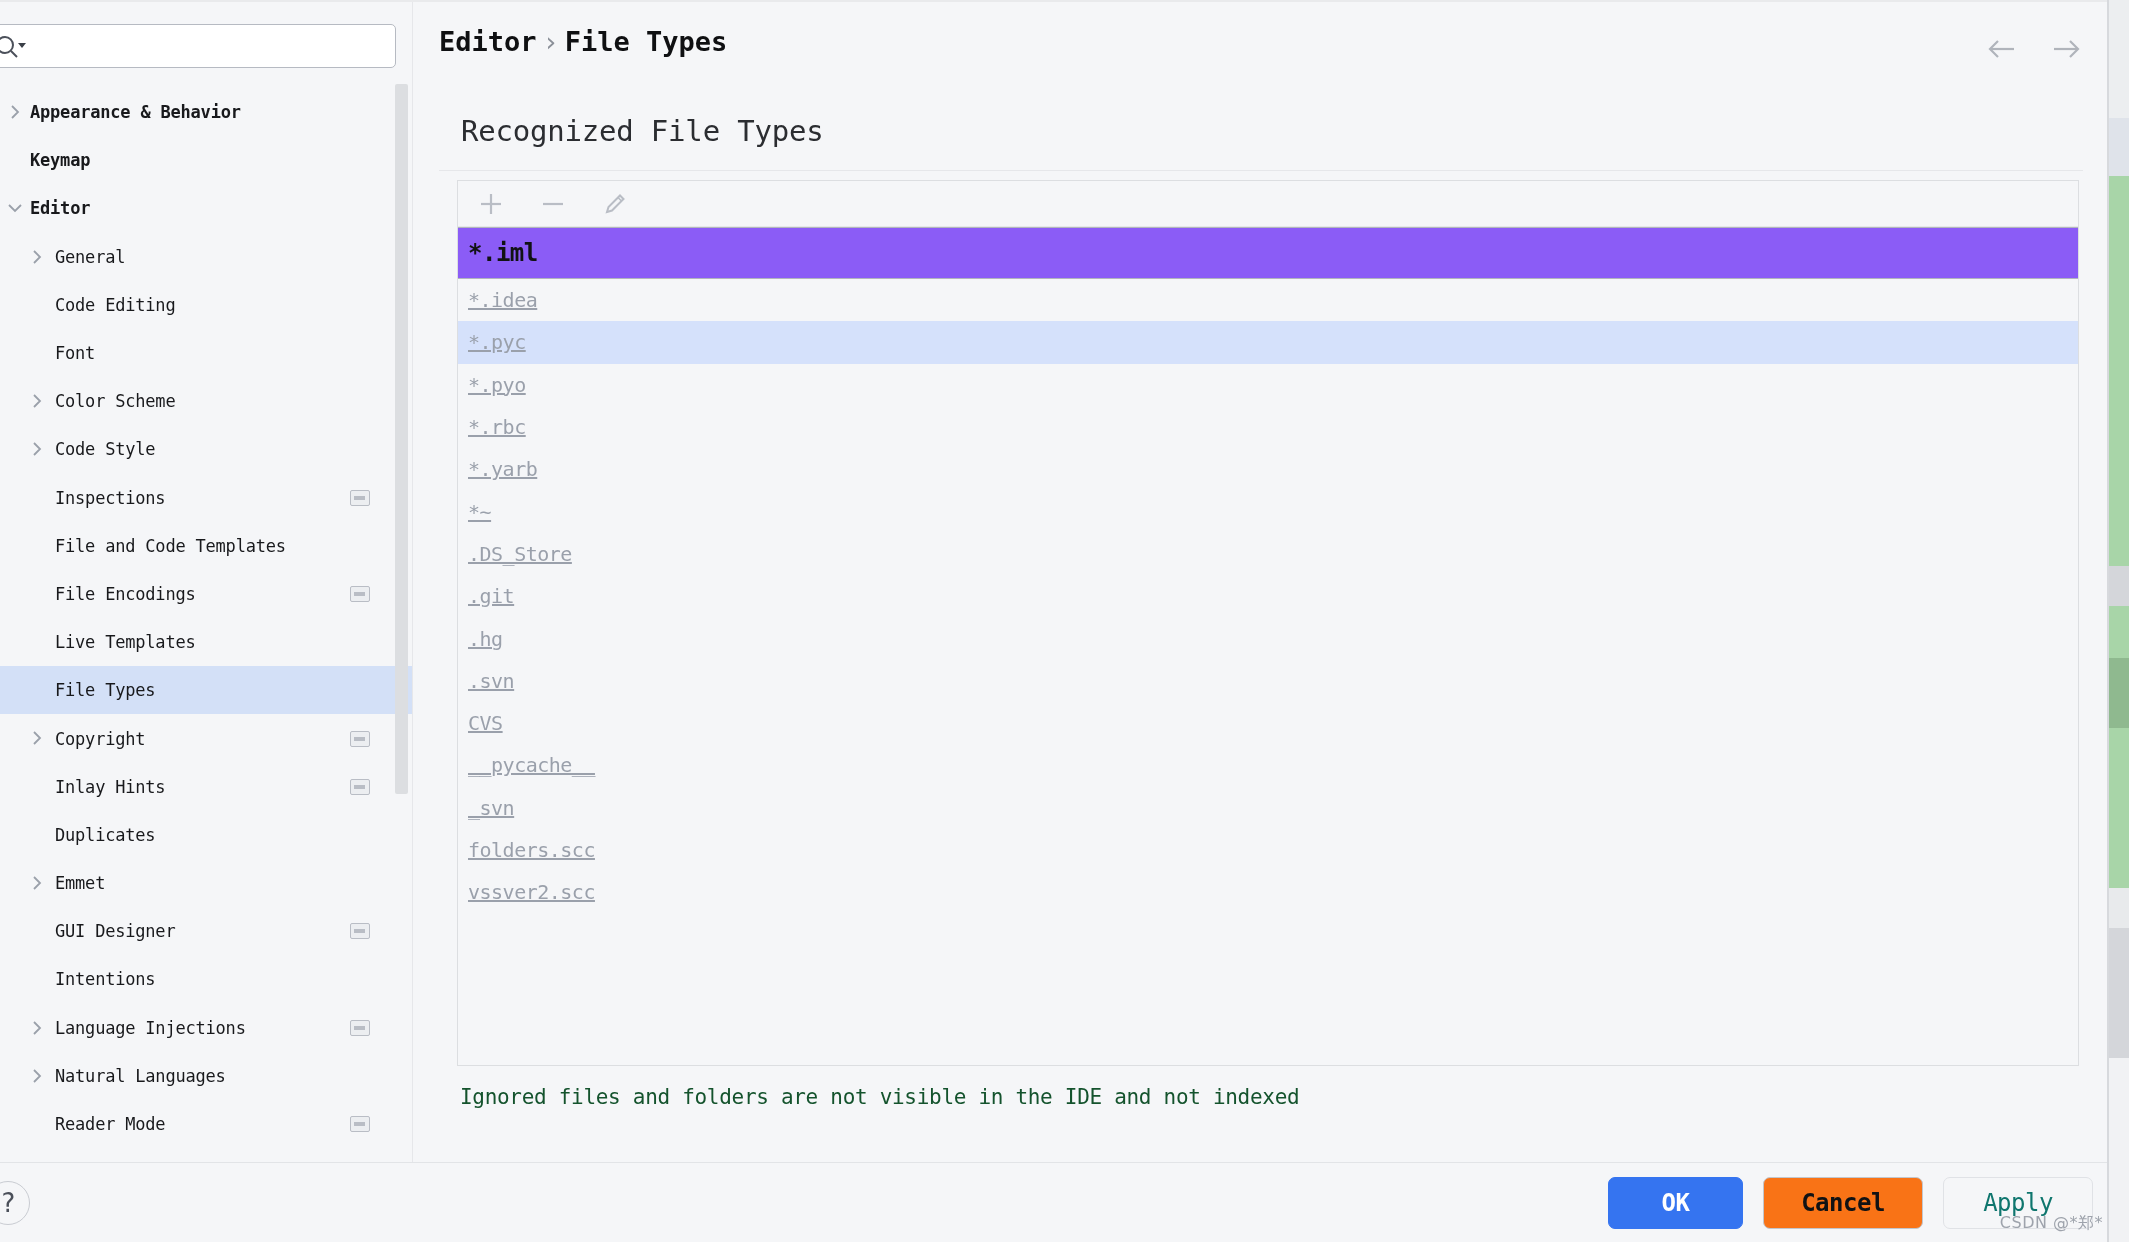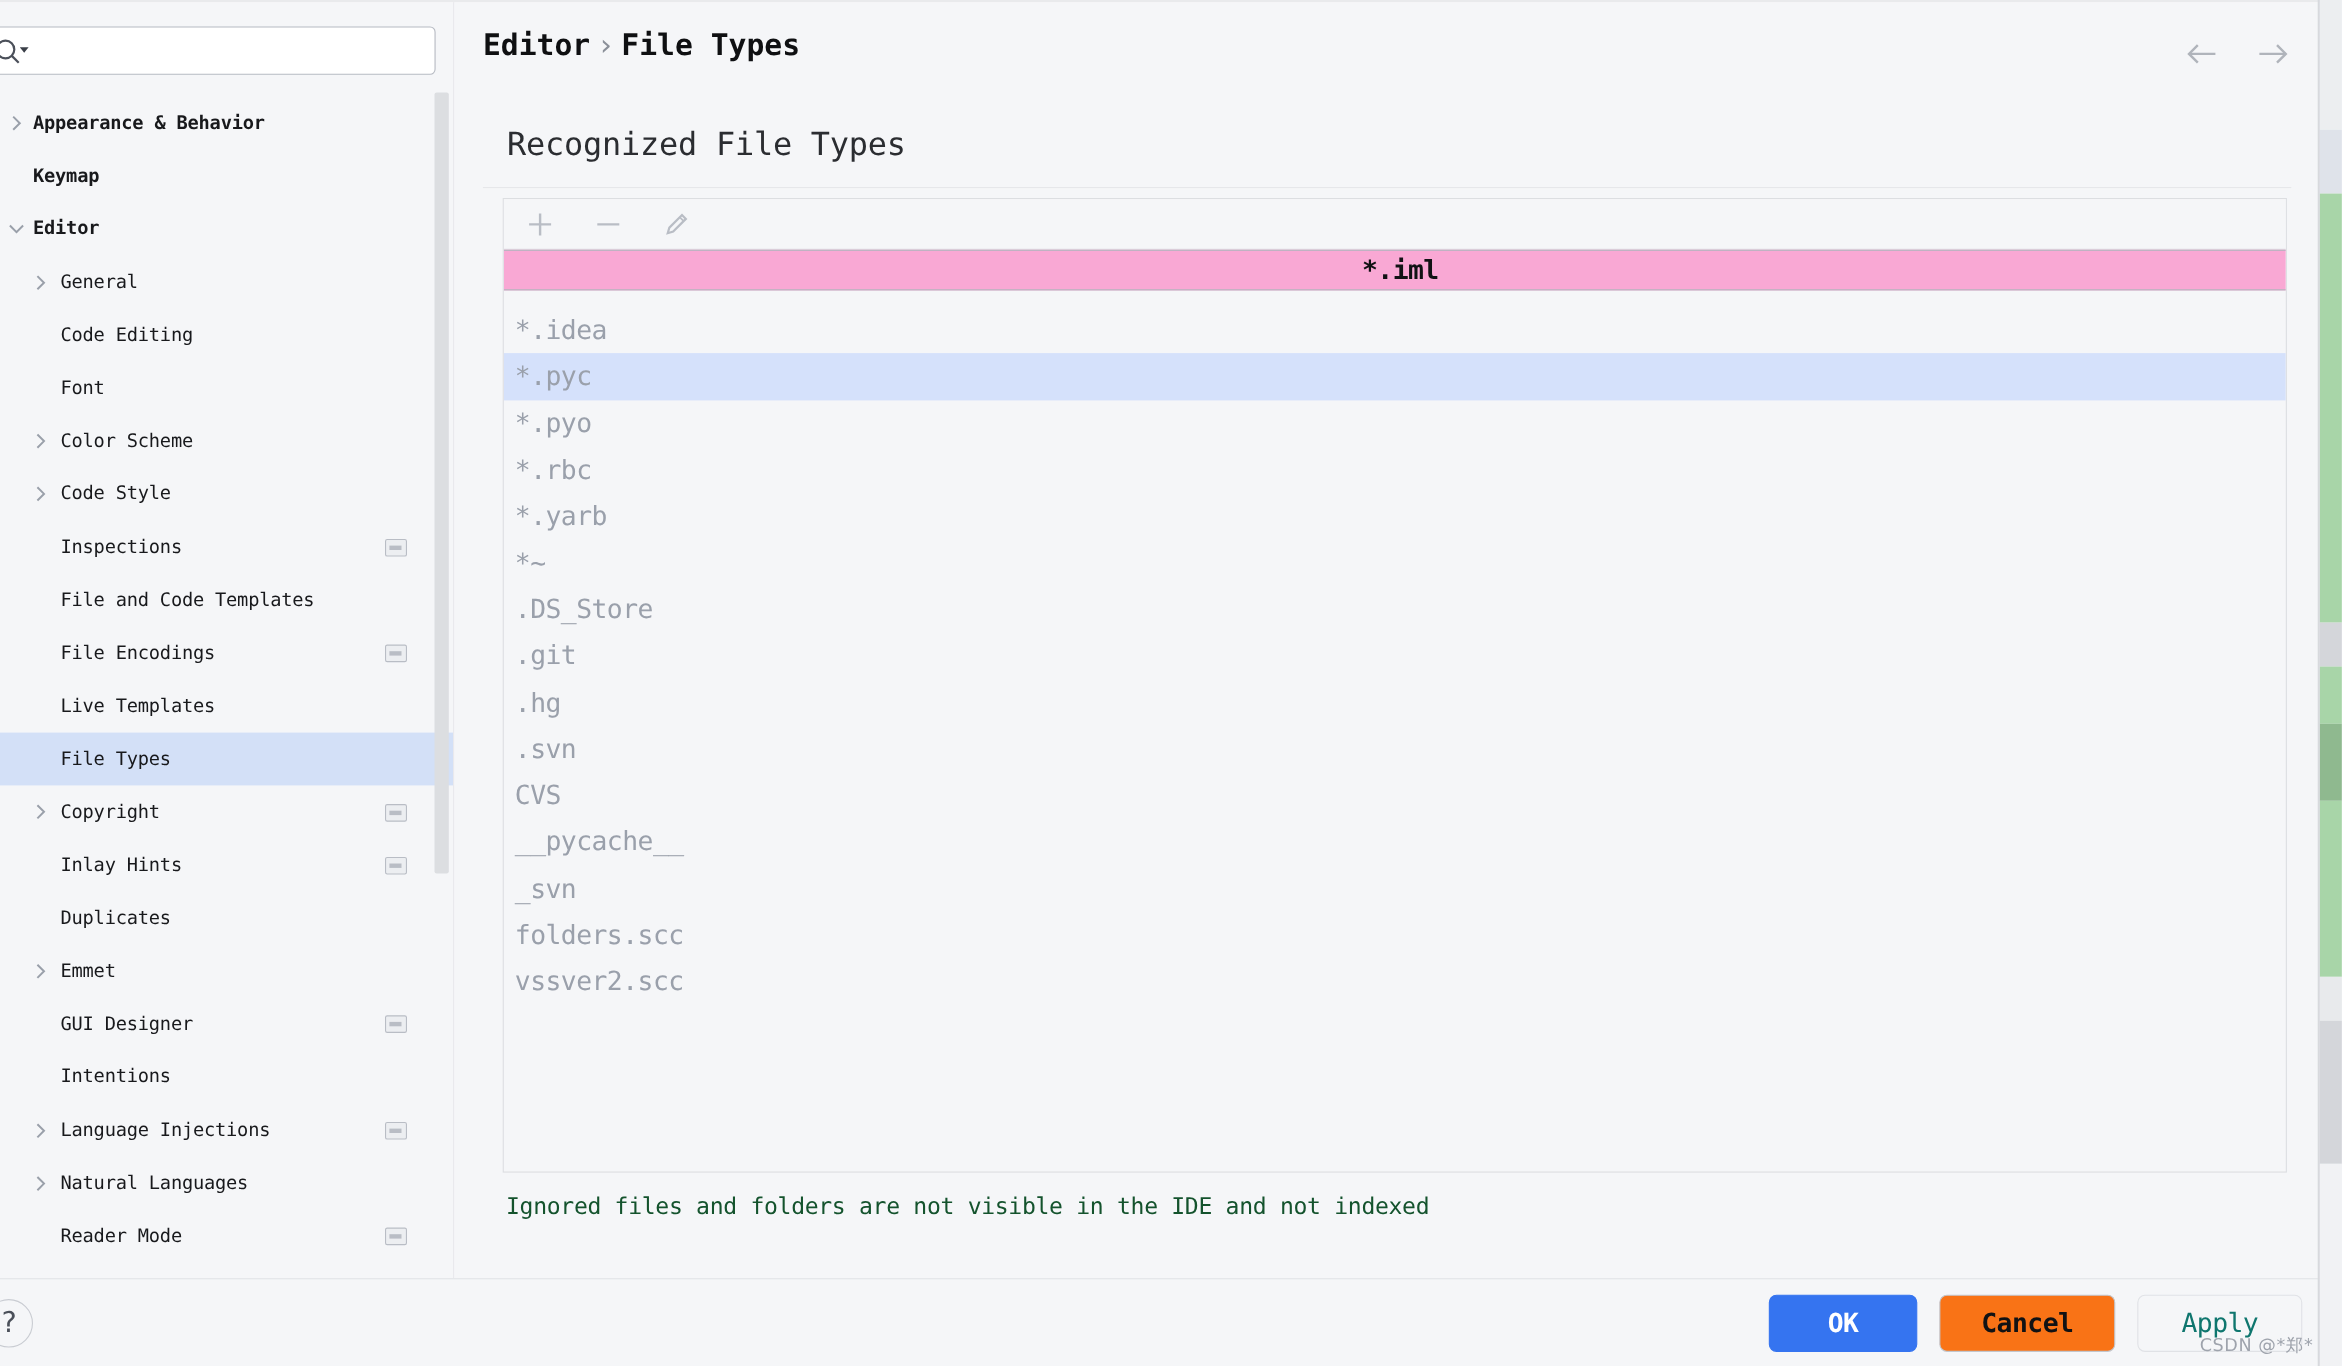--- a/index.html
+++ b/index.html
@@ -226,51 +226,51 @@
     width: 34px; height: 34px;
     display: flex;
     align-items: center;
     justify-content: center;
     cursor: default;
   }
 
   .edit-row {
     position: absolute;
     left: 0; top: 46px;
-    width: 100%; height: 37px;
-    background: #f9a8d4;
+    width: 100%; height: 52px;
+    background: #8b5cf6;
     border-top: 1.5px solid #b1b5bd;
     border-bottom: 1.5px solid #b1b5bd;
     display: flex;
     align-items: center;
     padding-left: 10px;
-    justify-content: center;
   }
   .edit-row .val {
     font-size: 24px;
     color: #111214;
     font-weight: 700;
     letter-spacing: -0.5px;
   }
 
   .list-rows {
     position: absolute;
     left: 0; top: 98px;
     width: 100%;
     bottom: 0;
   }
   .list-row {
     height: 42.3px;
     display: flex;
     align-items: center;
     padding-left: 10px;
-    font-size: 24px;
+    font-size: 20px;
     color: #9aa0ab;
     letter-spacing: -0.5px;
     cursor: default;
+    text-decoration: underline;
   }
   .list-row.selected { background: #d5e1fb; }
 
   .hint-text {
     position: absolute;
     left: 460px; top: 1085px;
     font-size: 21px;
     color: #14532d;
     letter-spacing: -0.3px;
     white-space: nowrap;

